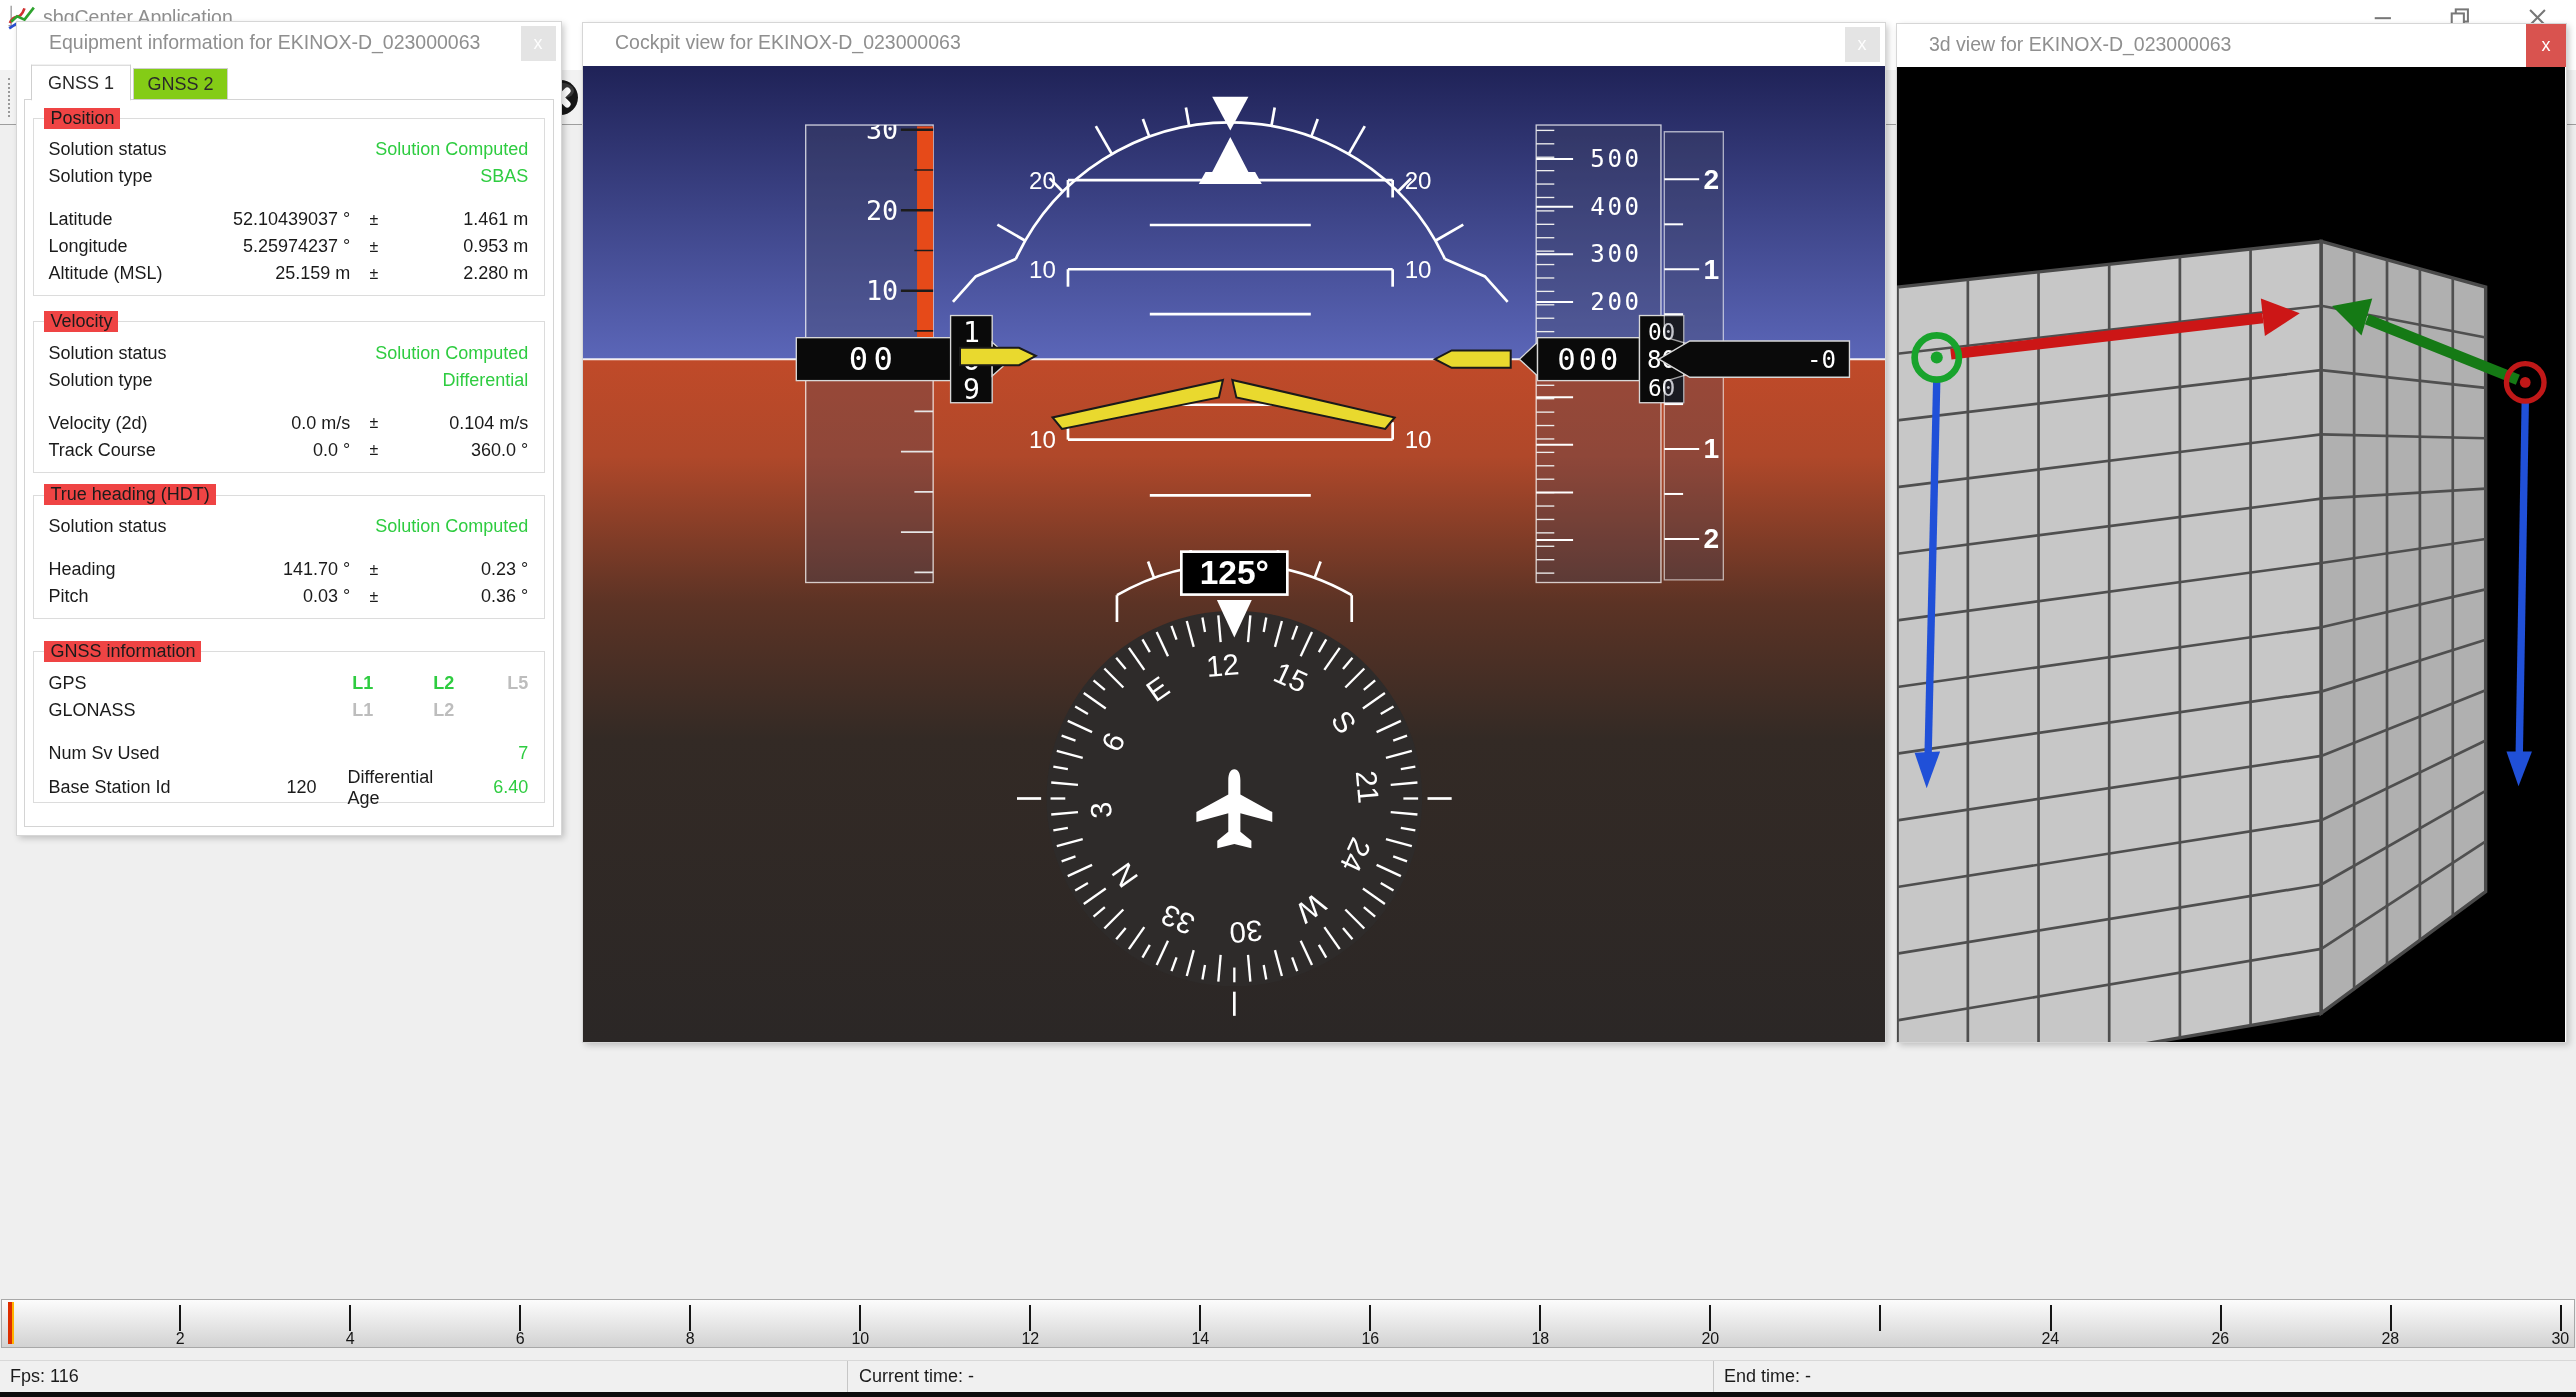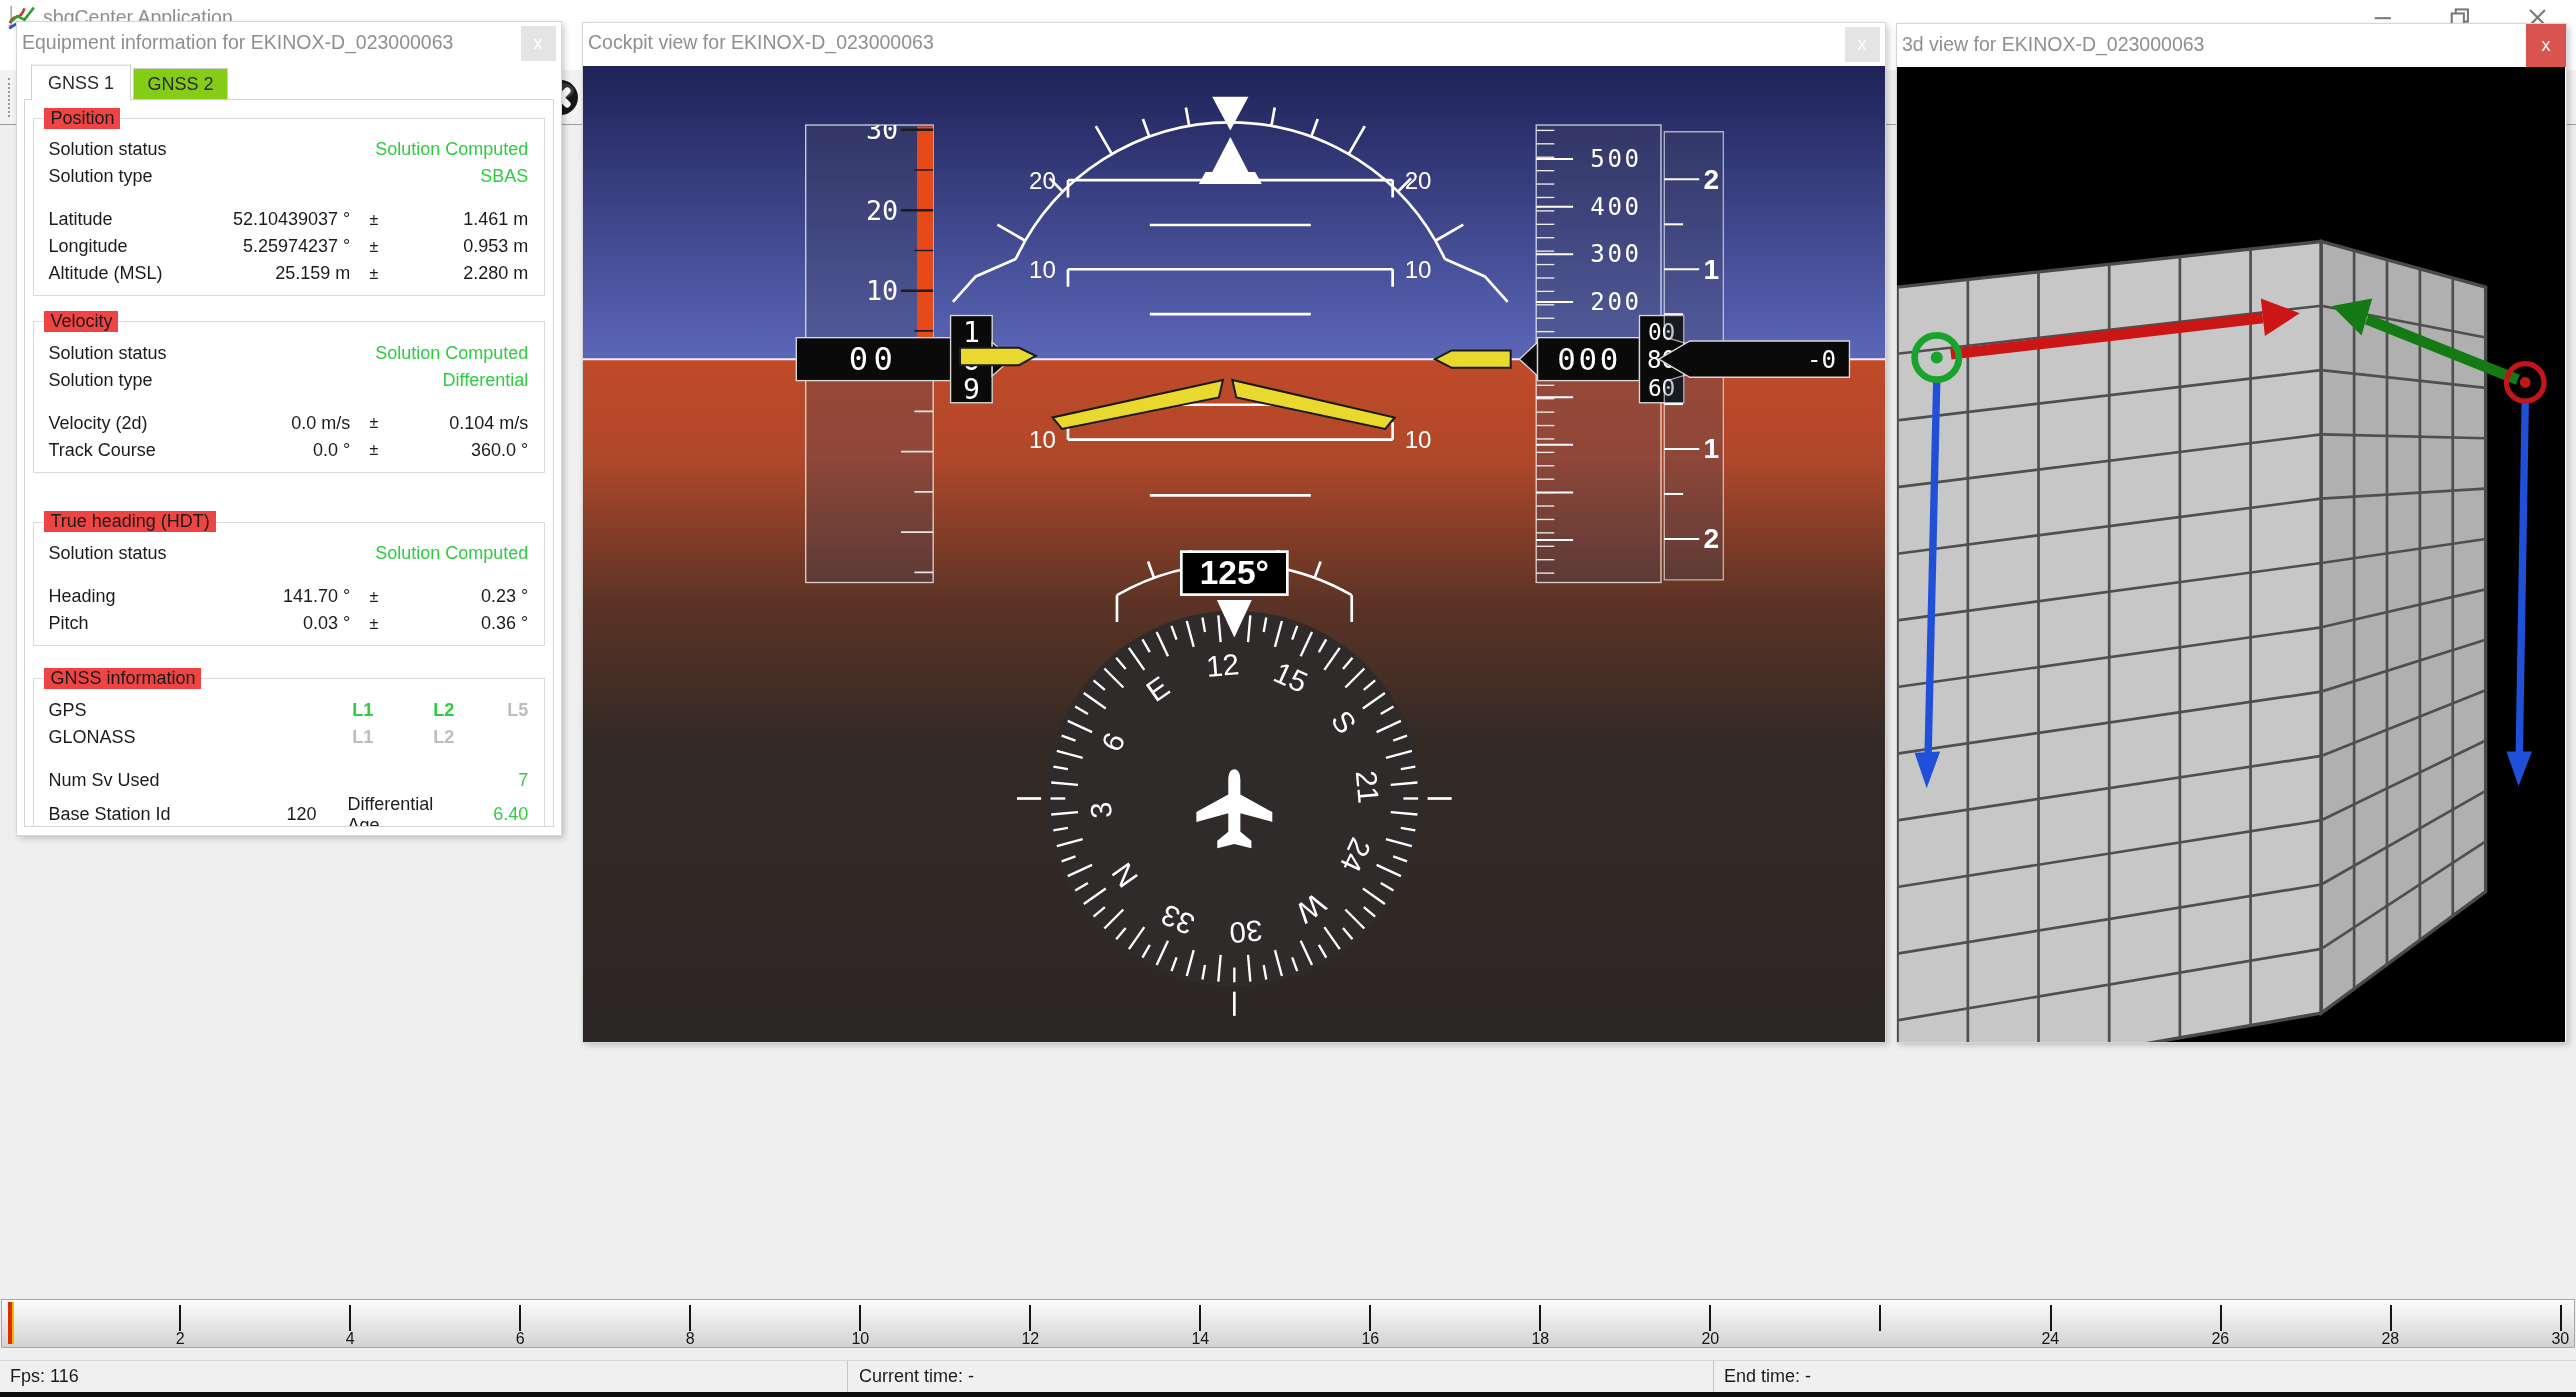--- a/index.html
+++ b/index.html
@@ -18,21 +18,21 @@
            border-bottom:1.3px solid #9e9e9e;display:flex;align-items:center}
   .grip{height:39px;border-left:2.7px dotted #9a9a9a;margin:0 6.7px 0 8px}
   .tbtn{width:56px;height:50px;display:flex;align-items:center;justify-content:center;margin:0 1.3px}
   .tbtn.hl{background:#cfe7fa;outline:1.3px solid #9ec7e8}
   .tsep{border-left:1.3px solid #adadad;height:39px;margin:0 6.7px}
   .redbox{display:flex;align-items:center;align-self:stretch;border:2.7px solid #e02525;margin:0 2.7px;padding:0 1.3px}
 
   
   .panel{position:absolute;background:#fff;border:0.7px solid #d6d6d6;box-shadow:2.7px 3.4px 6.7px rgba(0,0,0,.22)}
   .phdr{height:43px;position:relative;background:#fff}
-  .ptitle{position:absolute;left:5px;top:8.7px;font-size:19.5px;color:#8f8f8f;white-space:nowrap}
+  .ptitle{position:absolute;left:32px;top:8.7px;font-size:19.5px;color:#8f8f8f;white-space:nowrap}
   .pclose{position:absolute;right:5.4px;top:4px;width:35px;height:35px;background:#e4e4e4;color:#fdfdfd;
           font-size:18px;display:flex;align-items:center;justify-content:center}
   .pclose.red{right:0;top:0;width:40px;height:43px;background:#d9534f;color:#fff}
 
   
   #equipment{left:16px;top:21px;width:544px;height:813px}
   .tabs{position:absolute;left:14px;top:42px;display:flex;align-items:flex-end;z-index:3}
   .tab{font-size:18px;color:#2a2a2a;background:#84cc16;border:0.7px solid #cfcfcf;padding:4.7px 13.4px;margin-right:2px}
   .tab.active{background:#fff;border-bottom:0.7px solid #fff;padding:6.7px 16px;transform:translateY(0.7px)}
   .tabbox{position:absolute;left:6.7px;right:6.7px;top:77px;bottom:8px;border:0.7px solid #d4d4d4;background:#fff;overflow:hidden}
@@ -359,21 +359,21 @@
           </div>
           <div class="vrow">
             <span>Track Course</span>
             <span class="v">0.0 °</span>
             <span class="pm">±</span>
             <span class="e">360.0 °</span>
           </div>
         </div>
     </div>
 
-    <div class="group" style="margin-top:49px">
+    <div class="group" style="margin-top:22px">
       <div class="legend">True heading (HDT)</div>
       <div>
           <div class="srow">
             <span>Solution status</span>
             <span class="gval">Solution Computed</span>
           </div>
         </div>
       <div class="gap"></div>
       <div>
           <div class="vrow">

